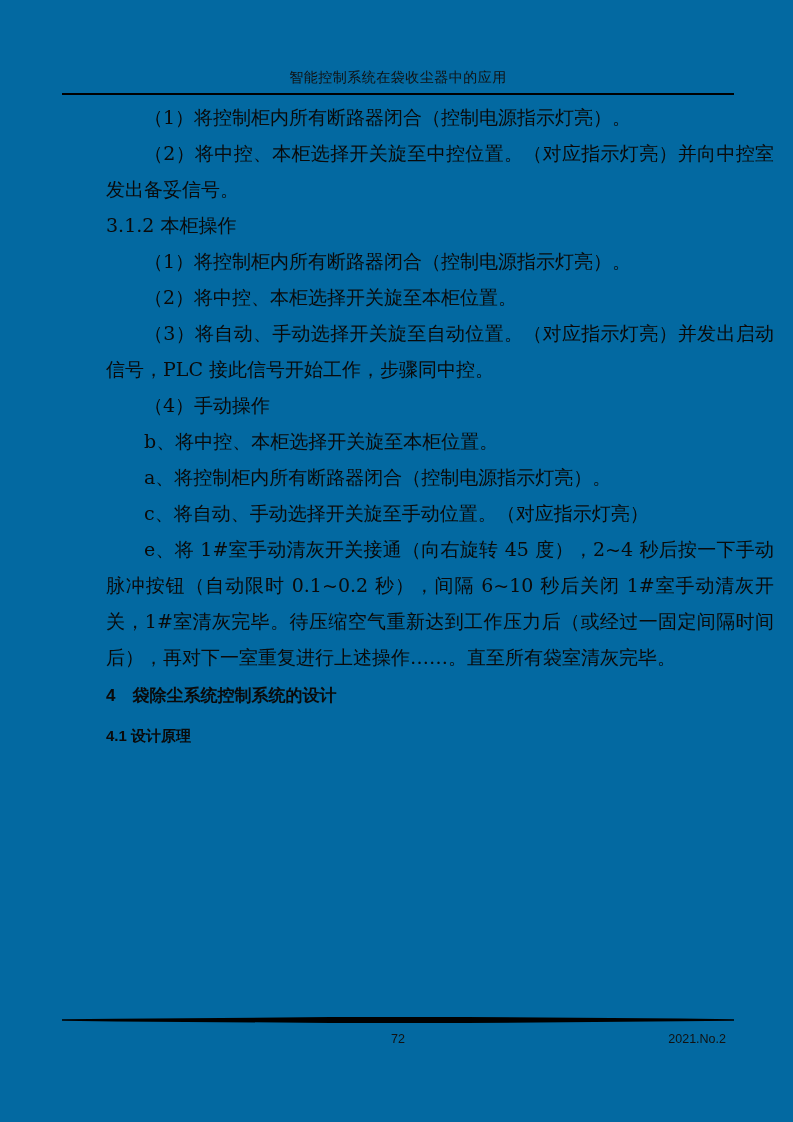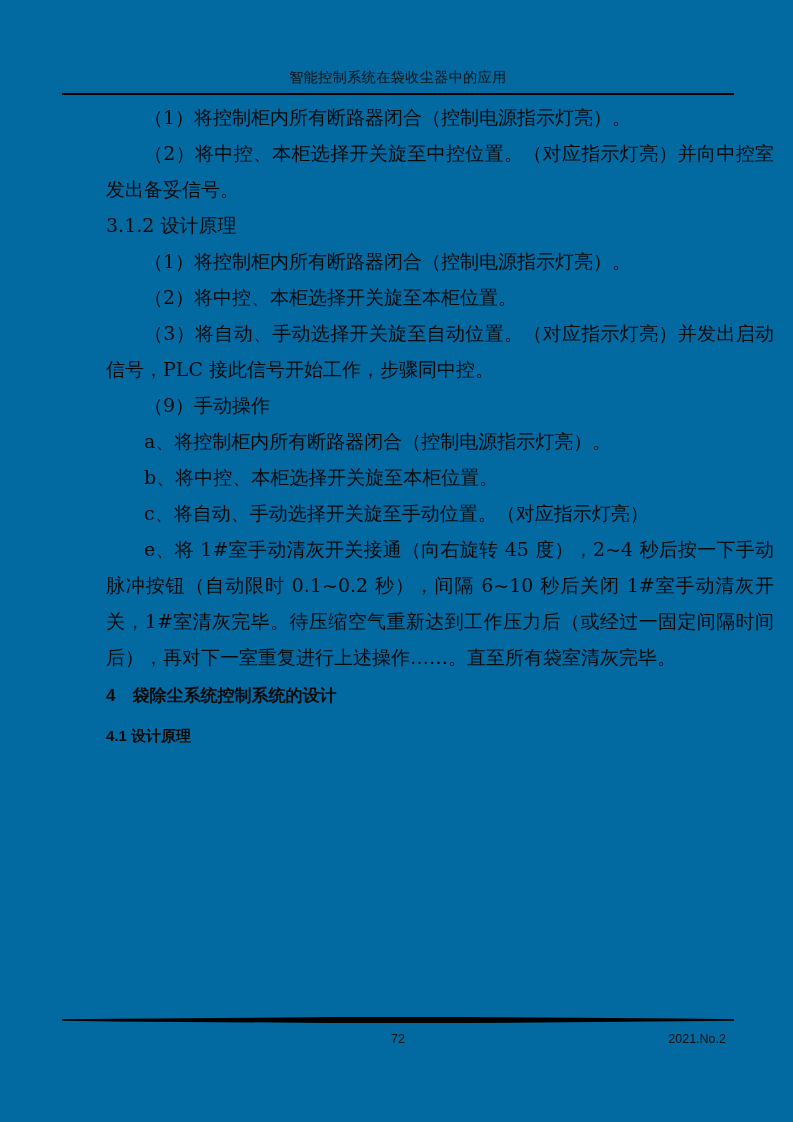--- a/index.html
+++ b/index.html
@@ -105,27 +105,27 @@
 <div class="page">
 
   <div class="page-header">
     <div class="running-title">智能控制系统在袋收尘器中的应用</div>
     <div class="header-rule"></div>
   </div>
 
   <div class="doc-body">
     <p class="para">（1）将控制柜内所有断路器闭合（控制电源指示灯亮）。</p>
     <p class="para">（2）将中控、本柜选择开关旋至中控位置。（对应指示灯亮）并向中控室发出备妥信号。</p>
-    <p class="heading-sub">3.1.2 设计原理</p>
+    <p class="heading-sub">3.1.2 本柜操作</p>
     <p class="para">（1）将控制柜内所有断路器闭合（控制电源指示灯亮）。</p>
     <p class="para">（2）将中控、本柜选择开关旋至本柜位置。</p>
     <p class="para">（3）将自动、手动选择开关旋至自动位置。（对应指示灯亮）并发出启动信号，PLC 接此信号开始工作，步骤同中控。</p>
-    <p class="para">（9）手动操作</p>
+    <p class="para">（4）手动操作</p>
+    <p class="para">b、将中控、本柜选择开关旋至本柜位置。</p>
     <p class="para">a、将控制柜内所有断路器闭合（控制电源指示灯亮）。</p>
-    <p class="para">b、将中控、本柜选择开关旋至本柜位置。</p>
     <p class="para">c、将自动、手动选择开关旋至手动位置。（对应指示灯亮）</p>
     <p class="para">e、将 1#室手动清灰开关接通（向右旋转 45 度），2~4 秒后按一下手动脉冲按钮（自动限时 0.1~0.2 秒），间隔 6~10 秒后关闭 1#室手动清灰开关，1#室清灰完毕。待压缩空气重新达到工作压力后（或经过一固定间隔时间后），再对下一室重复进行上述操作……。直至所有袋室清灰完毕。</p>
     <p class="heading-l1">4　袋除尘系统控制系统的设计</p>
     <p class="heading-l2">4.1 设计原理</p>
   </div>
 
   <div class="page-footer">
     <div class="footer-rule"></div>
     <div class="footer-row">
       <span class="page-number">72</span>

